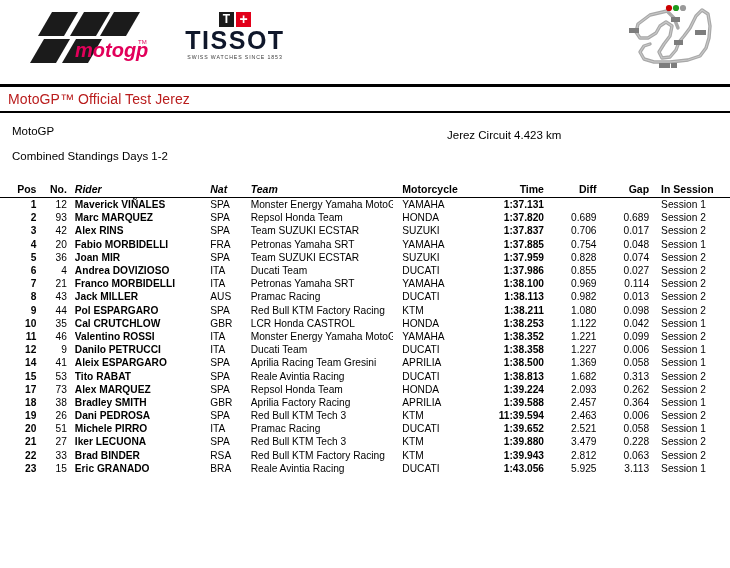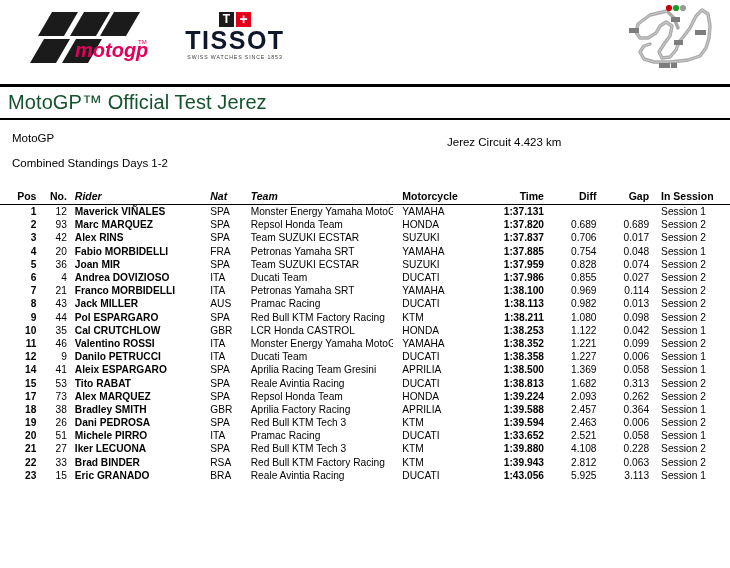--- a/index.html
+++ b/index.html
@@ -79,23 +79,23 @@
   }
 
   
   .rule-thick {
     width: 730px;
     height: 3px;
     background: #000;
   }
   .title-row {
     padding: 4px 10px 4px 8px;
-    font-size: 20px;
+    font-size: 14px;
     font-weight: normal;
-    color: #14532d;
+    color: #b91c1c;
     letter-spacing: 0.1px;
   }
   .rule-thin {
     width: 730px;
     height: 2px;
     background: #000;
   }
 
   .meta-block {
     position: relative;
@@ -481,50 +481,50 @@
         </tr>
         <tr>
           <td class="c-pos">19</td>
           <td class="c-no">26</td>
           <td class="c-rider">Dani PEDROSA</td>
           <td class="c-nat">SPA</td>
           <td class="c-team">
             <span class="team-clip">Red Bull KTM Tech 3</span>
           </td>
           <td class="c-bike">KTM</td>
-          <td class="c-time">1:39.594</td>
+          <td class="c-time">11:39.594</td>
           <td class="c-diff">2.463</td>
           <td class="c-gap">0.006</td>
           <td class="c-session">Session 2</td>
         </tr>
         <tr>
           <td class="c-pos">20</td>
           <td class="c-no">51</td>
           <td class="c-rider">Michele PIRRO</td>
           <td class="c-nat">ITA</td>
           <td class="c-team">
             <span class="team-clip">Pramac Racing</span>
           </td>
           <td class="c-bike">DUCATI</td>
-          <td class="c-time">1:33.652</td>
+          <td class="c-time">1:39.652</td>
           <td class="c-diff">2.521</td>
           <td class="c-gap">0.058</td>
           <td class="c-session">Session 1</td>
         </tr>
         <tr>
           <td class="c-pos">21</td>
           <td class="c-no">27</td>
           <td class="c-rider">Iker LECUONA</td>
           <td class="c-nat">SPA</td>
           <td class="c-team">
             <span class="team-clip">Red Bull KTM Tech 3</span>
           </td>
           <td class="c-bike">KTM</td>
           <td class="c-time">1:39.880</td>
-          <td class="c-diff">4.108</td>
+          <td class="c-diff">3.479</td>
           <td class="c-gap">0.228</td>
           <td class="c-session">Session 2</td>
         </tr>
         <tr>
           <td class="c-pos">22</td>
           <td class="c-no">33</td>
           <td class="c-rider">Brad BINDER</td>
           <td class="c-nat">RSA</td>
           <td class="c-team">
             <span class="team-clip">Red Bull KTM Factory Racing</span>

